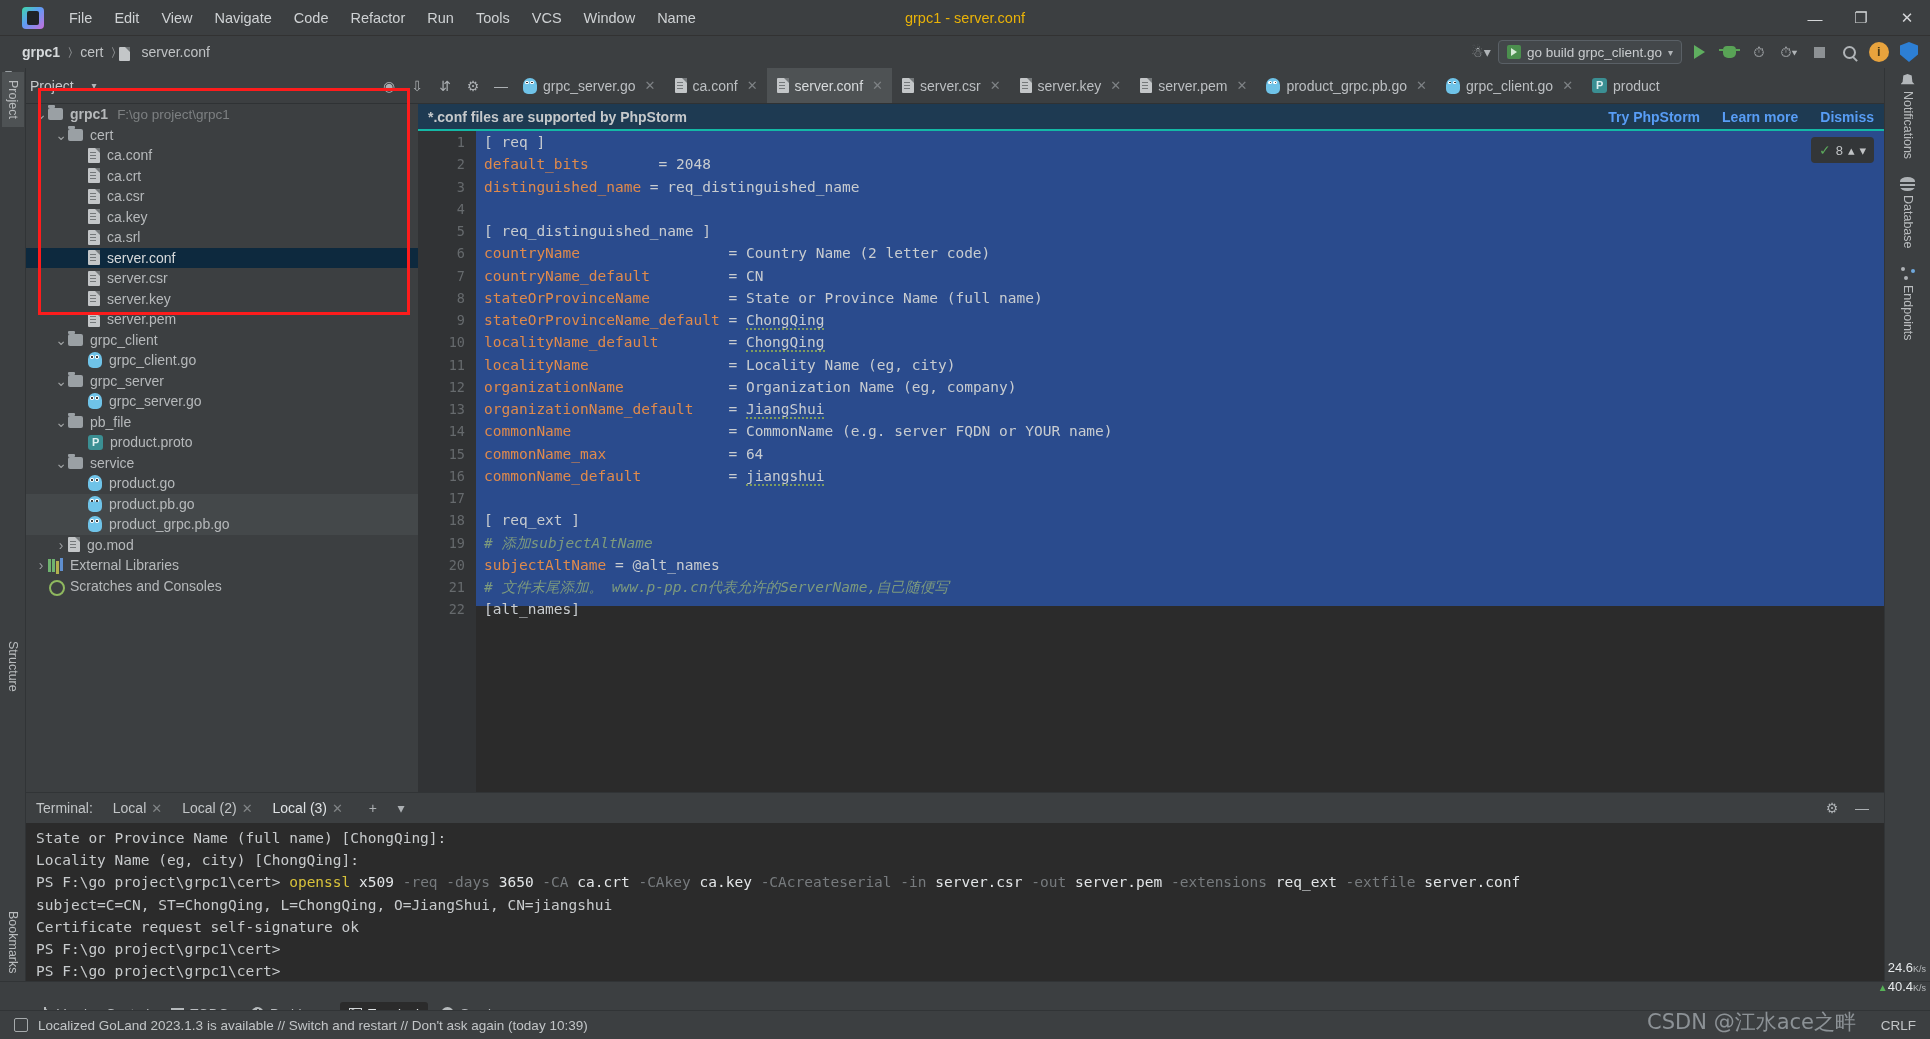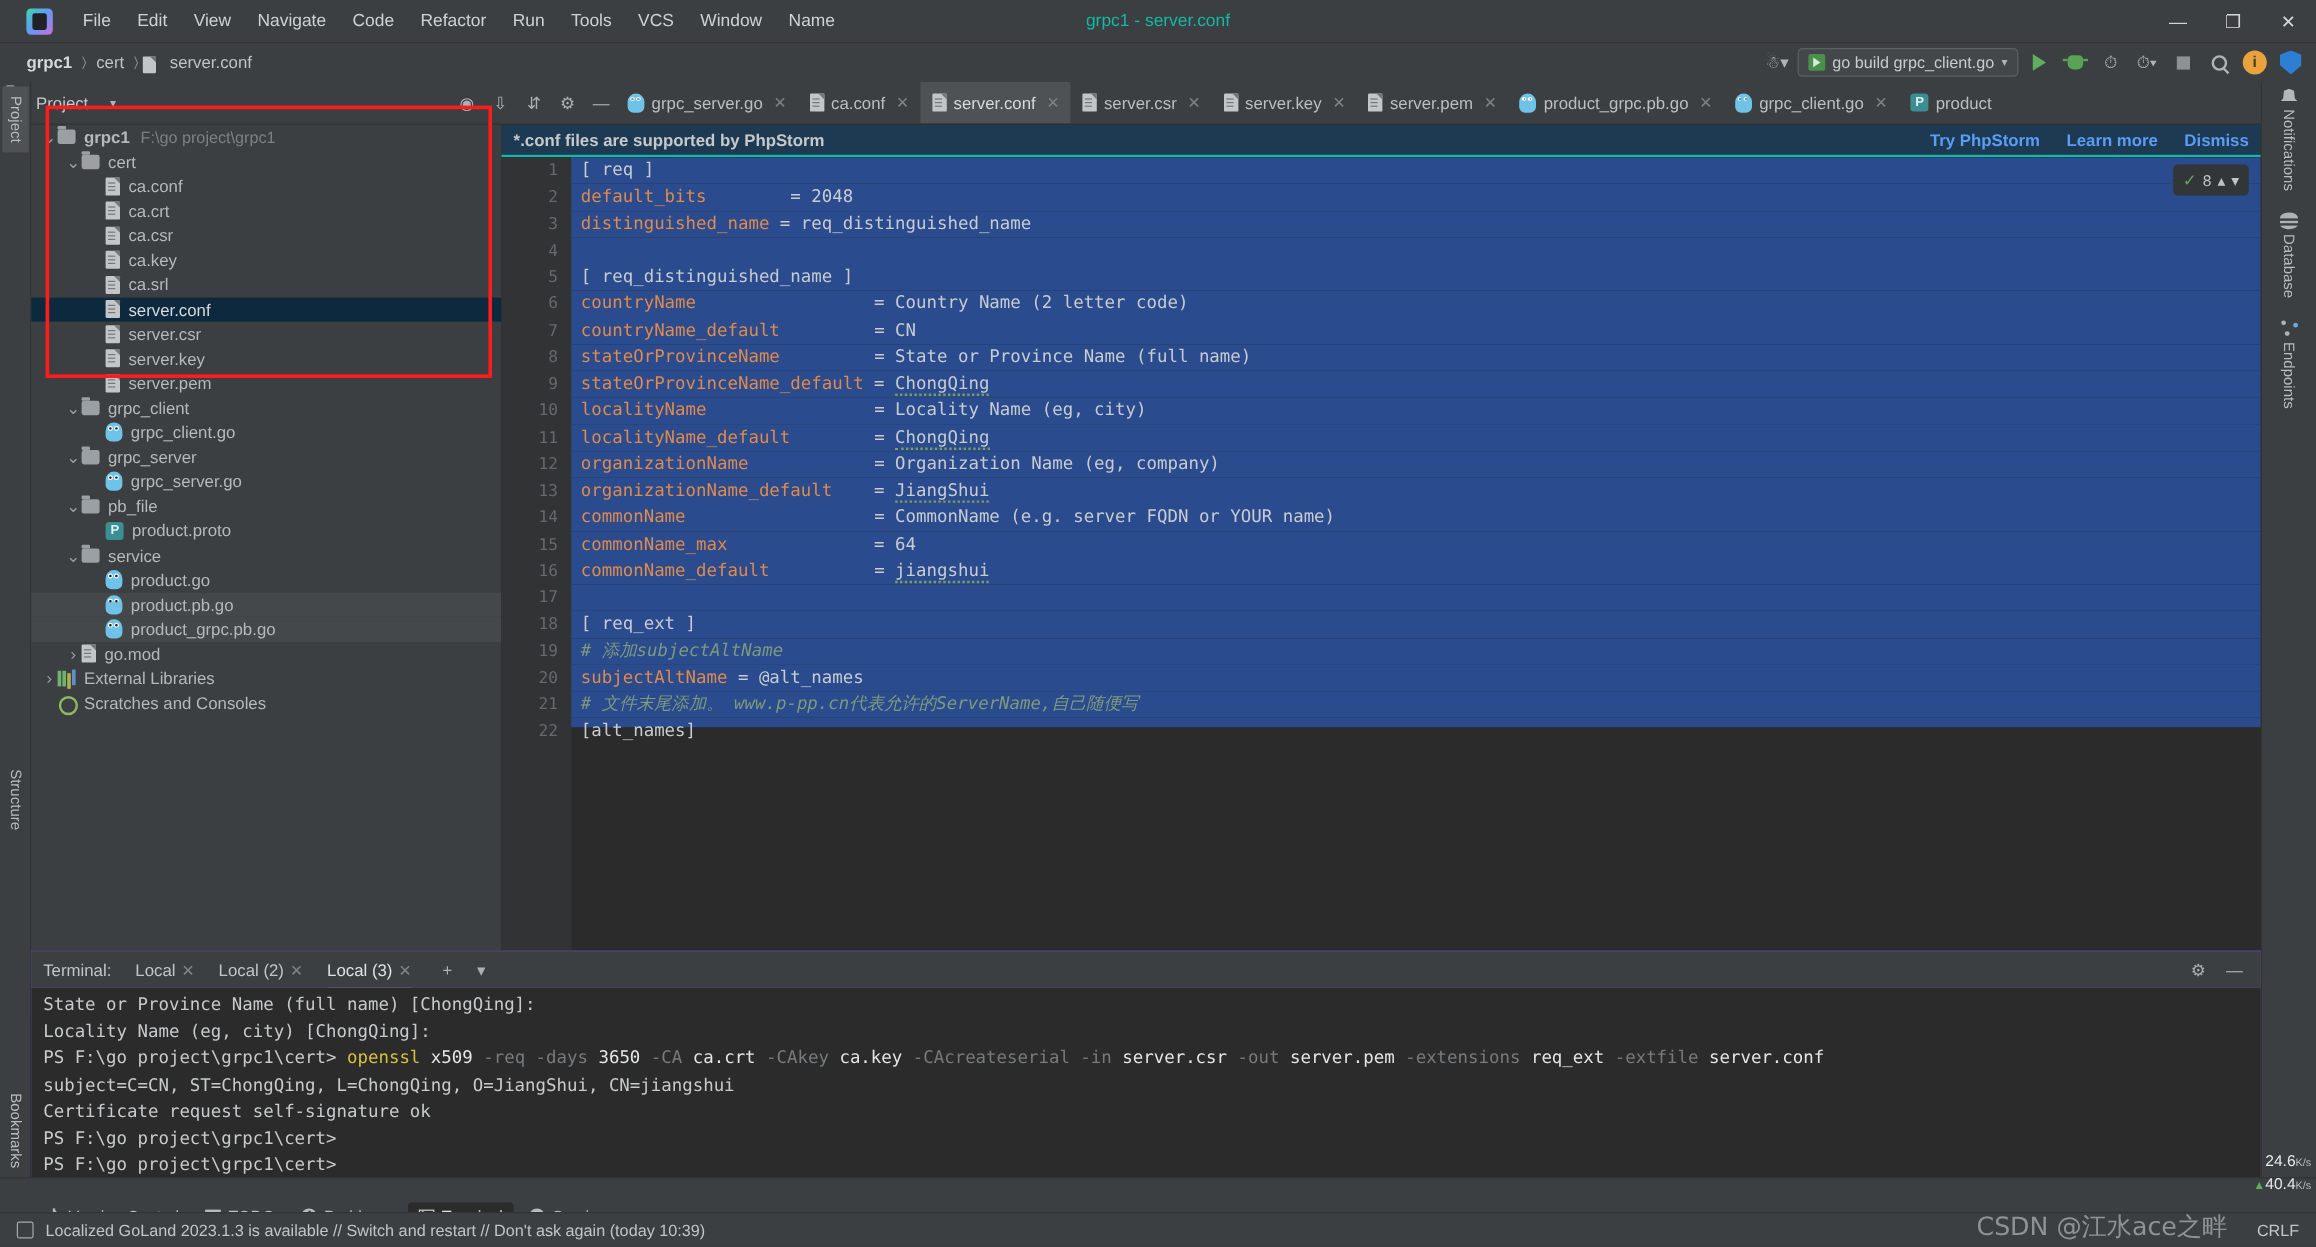--- a/index.html
+++ b/index.html
@@ -26,21 +26,21 @@
   .logo::after {
     content: ""; position: absolute; left: 5px; top: 4px; width: 12px; height: 14px;
     background: #1f2326; border-radius: 2px;
   }
   .menu-item {
     font-size: 14.5px; color: #cfd2d4; padding: 3px 11px; cursor: default;
     white-space: nowrap;
   }
   .win-title {
     position: absolute; left: 0; right: 0; text-align: center;
-    font-size: 14.5px; color: #14b8a6; pointer-events: none;
+    font-size: 14.5px; color: #eab308; pointer-events: none;
   }
   .win-btns { position: absolute; right: 0; top: 0; display: flex; height: 36px; }
   .win-btn {
     width: 46px; height: 36px; display: flex; align-items: center; justify-content: center;
     color: #d4d6d8; font-size: 15px;
   }
 
   
   .navbar {
     position: absolute; top: 36px; left: 0; width: 1930px; height: 32px;
@@ -231,21 +231,21 @@
   .bell-dot { position:absolute; right:-4px; top:-2px; width:7px;height:7px;border-radius:50%;background:#3b8ce0;}
   .db-ico { width: 15px; height: 14px; background: #aeb2b5; border-radius: 50%/30%; position: relative;}
   .db-ico::after{content:"";position:absolute;left:0;top:5px;width:15px;height:1.5px;background:#3c3f41;box-shadow:0 4px 0 #3c3f41;}
   .ep-ico { width: 16px; height: 14px; position: relative; }
   .ep-ico::before{content:"";position:absolute;left:1px;top:0;width:4px;height:4px;background:#aeb2b5;border-radius:50%;
      box-shadow: 10px 2px 0 #6fa8dc, 3px 9px 0 #aeb2b5;}
 
   
   .term-panel {
     position: absolute; left: 26px; right: 46px; bottom: 58px; height: 189px;
-    background: #8b5cf6; border-top: 1px solid #313436;
+    background: #a3a3a3; border-top: 1px solid #313436;
   }
   .term-head {
     height: 30px; background: #3c3f41; display: flex; align-items: center; padding-left: 10px;
     font-size: 14px; color: #c2c5c7; gap: 4px;
   }
   .term-tab { display:flex; align-items:center; gap: 5px; padding: 4px 8px; position: relative; }
   .term-tab.active { color: #dfe2e4; }
   .term-tab.active::after { content:""; position:absolute; left:8px; right:8px; bottom:-5px; height:2px; background:#9aa0a4;}
   .term-tab .x { color: #808486; font-size: 13px; }
   .term-head-right { margin-left: auto; display: flex; gap: 6px; padding-right: 10px; }
@@ -597,22 +597,22 @@
       <div class="code-lines" id="code-host">
           <div class="cl"><span>[ req ]</span></div>
           <div class="cl"><span class="k">default_bits</span><span>        = 2048</span></div>
           <div class="cl"><span class="k">distinguished_name</span><span> = req_distinguished_name</span></div>
           <div class="cl"><span></span></div>
           <div class="cl"><span>[ req_distinguished_name ]</span></div>
           <div class="cl"><span class="k">countryName</span><span>                 = Country Name (2 letter code)</span></div>
           <div class="cl"><span class="k">countryName_default</span><span>         = CN</span></div>
           <div class="cl"><span class="k">stateOrProvinceName</span><span>         = State or Province Name (full name)</span></div>
           <div class="cl"><span class="k">stateOrProvinceName_default</span><span> = </span><span class="wavy">ChongQing</span></div>
+          <div class="cl"><span class="k">localityName_default</span><span>        = </span><span class="wavy">ChongQing</span></div>
           <div class="cl"><span class="k">localityName</span><span>                = Locality Name (eg, city)</span></div>
-          <div class="cl"><span class="k">localityName_default</span><span>        = </span><span class="wavy">ChongQing</span></div>
           <div class="cl"><span class="k">organizationName</span><span>            = Organization Name (eg, company)</span></div>
           <div class="cl"><span class="k">organizationName_default</span><span>    = </span><span class="wavy">JiangShui</span></div>
           <div class="cl"><span class="k">commonName</span><span>                  = CommonName (e.g. server FQDN or YOUR name)</span></div>
           <div class="cl"><span class="k">commonName_max</span><span>              = 64</span></div>
           <div class="cl"><span class="k">commonName_default</span><span>          = </span><span class="wavy">jiangshui</span></div>
           <div class="cl"><span></span></div>
           <div class="cl"><span>[ req_ext ]</span></div>
           <div class="cl"><span class="cm"># 添加subjectAltName</span></div>
           <div class="cl"><span class="k">subjectAltName</span><span> = @alt_names</span></div>
           <div class="cl"><span class="cm"># 文件末尾添加。 www.p-pp.cn代表允许的ServerName,自己随便写</span></div>

